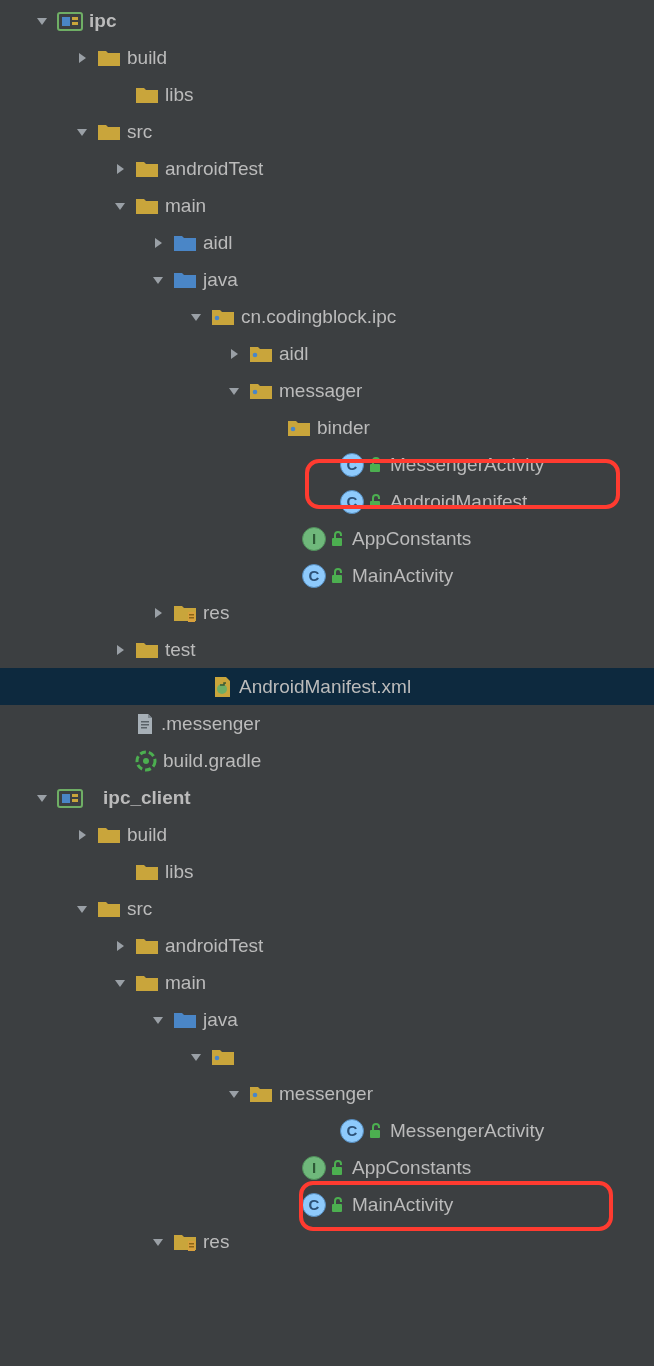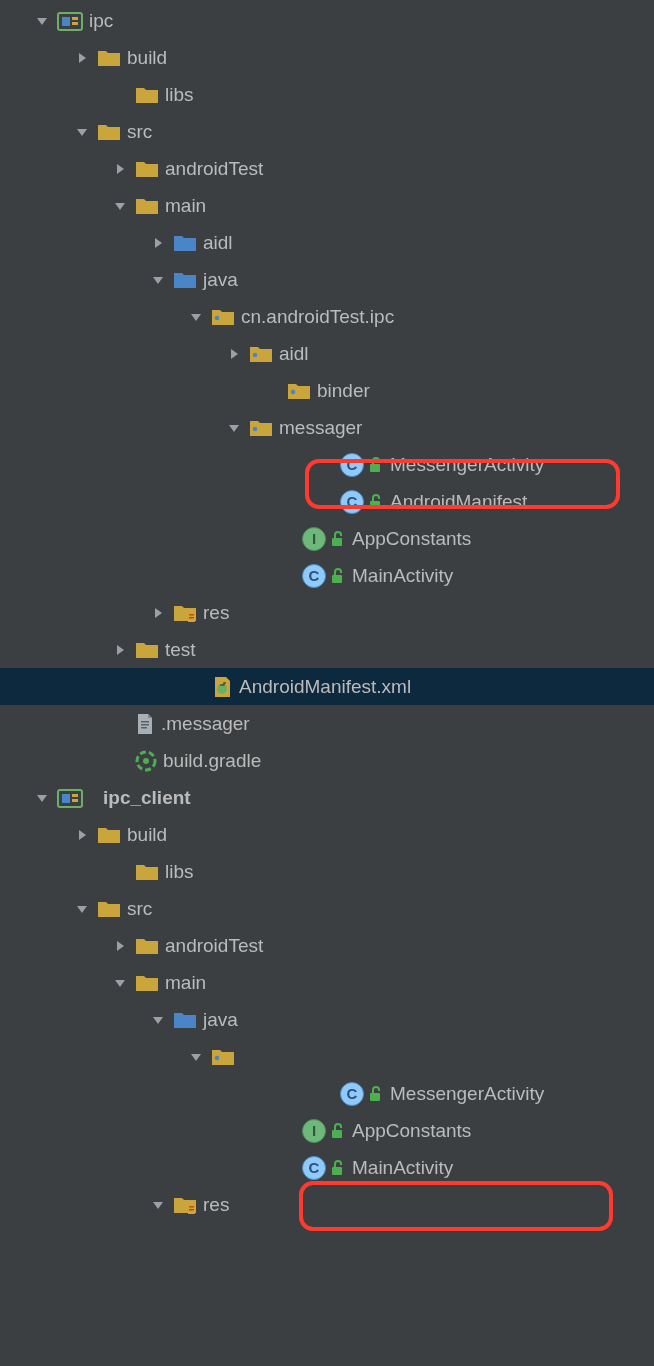--- a/index.html
+++ b/index.html
@@ -31,21 +31,21 @@
       </span>
       <span class="spacer" style="width:8px"></span>
       <span class="icon">
         <svg width="26" height="22" viewBox="0 0 26 22">
           <rect x="1" y="3" width="24" height="17" rx="2" fill="none" stroke="#6fae65" stroke-width="2"></rect>
           <rect x="5" y="7" width="8" height="9" fill="#4a86c7"></rect>
           <rect x="15" y="7" width="6" height="3" fill="#c9a53b"></rect>
           <rect x="15" y="12" width="6" height="3" fill="#c9a53b"></rect>
         </svg>
       </span>
-      <span class="label" style="font-weight:normal;">ipc</span>
+      <span class="label" style="font-weight:bold;">ipc</span>
     </div>
     <div class="row">
       <span class="spacer" style="width:75px"></span>
       <span class="arrow">
         <svg width="14" height="14" viewBox="0 0 14 14">
           <path d="M4 2 L11 7 L4 12 Z" fill="#9aa0a6"></path>
         </svg>
       </span>
       <span class="spacer" style="width:8px"></span>
       <span class="icon">
@@ -148,65 +148,65 @@
           <path d="M2 4 L12 4 L7 11 Z" fill="#9aa0a6"></path>
         </svg>
       </span>
       <span class="spacer" style="width:8px"></span>
       <span class="icon">
         <svg width="24" height="20" viewBox="0 0 24 20">
           <path d="M1 3 L9 3 L11 5 L23 5 L23 18 L1 18 Z" fill="#c9a53b" stroke="#7a6018" stroke-width="0"></path>
           <circle cx="6" cy="11" r="2.3" fill="#4a86c7"></circle>
         </svg>
       </span>
-      <span class="label" style="">cn.androidTest.ipc</span>
+      <span class="label" style="">cn.codingblock.ipc</span>
     </div>
     <div class="row">
       <span class="spacer" style="width:227px"></span>
       <span class="arrow">
         <svg width="14" height="14" viewBox="0 0 14 14">
           <path d="M4 2 L11 7 L4 12 Z" fill="#9aa0a6"></path>
         </svg>
       </span>
       <span class="spacer" style="width:8px"></span>
       <span class="icon">
         <svg width="24" height="20" viewBox="0 0 24 20">
           <path d="M1 3 L9 3 L11 5 L23 5 L23 18 L1 18 Z" fill="#c9a53b" stroke="#7a6018" stroke-width="0"></path>
           <circle cx="6" cy="11" r="2.3" fill="#4a86c7"></circle>
         </svg>
       </span>
       <span class="label" style="">aidl</span>
     </div>
     <div class="row">
+      <span class="spacer" style="width:227px"></span>
+      <span class="arrow">
+        <svg width="14" height="14" viewBox="0 0 14 14">
+          <path d="M2 4 L12 4 L7 11 Z" fill="#9aa0a6"></path>
+        </svg>
+      </span>
+      <span class="spacer" style="width:8px"></span>
+      <span class="icon">
+        <svg width="24" height="20" viewBox="0 0 24 20">
+          <path d="M1 3 L9 3 L11 5 L23 5 L23 18 L1 18 Z" fill="#c9a53b" stroke="#7a6018" stroke-width="0"></path>
+          <circle cx="6" cy="11" r="2.3" fill="#4a86c7"></circle>
+        </svg>
+      </span>
+      <span class="label" style="">messager</span>
+    </div>
+    <div class="row">
       <span class="spacer" style="width:265px"></span>
       <span class="arrow"></span>
       <span class="spacer" style="width:8px"></span>
       <span class="icon">
         <svg width="24" height="20" viewBox="0 0 24 20">
           <path d="M1 3 L9 3 L11 5 L23 5 L23 18 L1 18 Z" fill="#c9a53b" stroke="#7a6018" stroke-width="0"></path>
           <circle cx="6" cy="11" r="2.3" fill="#4a86c7"></circle>
         </svg>
       </span>
       <span class="label" style="">binder</span>
-    </div>
-    <div class="row">
-      <span class="spacer" style="width:227px"></span>
-      <span class="arrow">
-        <svg width="14" height="14" viewBox="0 0 14 14">
-          <path d="M2 4 L12 4 L7 11 Z" fill="#9aa0a6"></path>
-        </svg>
-      </span>
-      <span class="spacer" style="width:8px"></span>
-      <span class="icon">
-        <svg width="24" height="20" viewBox="0 0 24 20">
-          <path d="M1 3 L9 3 L11 5 L23 5 L23 18 L1 18 Z" fill="#c9a53b" stroke="#7a6018" stroke-width="0"></path>
-          <circle cx="6" cy="11" r="2.3" fill="#4a86c7"></circle>
-        </svg>
-      </span>
-      <span class="label" style="">messager</span>
     </div>
     <div class="row">
       <span class="spacer" style="width:318px"></span>
       <span class="arrow"></span>
       <span class="spacer" style="width:8px"></span>
       <span class="badge-circle badge-c">C</span>
       <span class="lock">
         <svg width="16" height="18" viewBox="0 0 16 18">
           <rect x="2" y="8" width="10" height="8" rx="1" fill="#4caf50"></rect>
           <path d="M5 8 L5 5 A3 3 0 0 1 11 5 L11 6" stroke="#4caf50" stroke-width="2" fill="none"></path>
@@ -305,21 +305,21 @@
       <span class="spacer" style="width:8px"></span>
       <span class="icon">
         <svg width="20" height="22" viewBox="0 0 20 22">
           <path d="M3 1 L13 1 L17 5 L17 21 L3 21 Z" fill="#a7b0b7"></path>
           <path d="M13 1 L13 5 L17 5 Z" fill="#7d868d"></path>
           <rect x="6" y="8" width="8" height="1.5" fill="#5a6268"></rect>
           <rect x="6" y="11" width="8" height="1.5" fill="#5a6268"></rect>
           <rect x="6" y="14" width="6" height="1.5" fill="#5a6268"></rect>
         </svg>
       </span>
-      <span class="label" style="">.messager</span>
+      <span class="label" style="">.messenger</span>
     </div>
     <div class="row">
       <span class="spacer" style="width:113px"></span>
       <span class="arrow"></span>
       <span class="spacer" style="width:8px"></span>
       <span class="icon">
         <svg width="22" height="22" viewBox="0 0 22 22">
           <circle cx="11" cy="11" r="9" fill="none" stroke="#4caf50" stroke-width="3" stroke-dasharray="6 3"></circle>
           <circle cx="11" cy="11" r="3" fill="#4caf50"></circle>
         </svg>
@@ -437,20 +437,36 @@
           <path d="M2 4 L12 4 L7 11 Z" fill="#9aa0a6"></path>
         </svg>
       </span>
       <span class="spacer" style="width:8px"></span>
       <span class="icon">
         <svg width="24" height="20" viewBox="0 0 24 20">
           <path d="M1 3 L9 3 L11 5 L23 5 L23 18 L1 18 Z" fill="#c9a53b" stroke="#7a6018" stroke-width="0"></path>
           <circle cx="6" cy="11" r="2.3" fill="#4a86c7"></circle>
         </svg>
       </span>
+    </div>
+    <div class="row">
+      <span class="spacer" style="width:227px"></span>
+      <span class="arrow">
+        <svg width="14" height="14" viewBox="0 0 14 14">
+          <path d="M2 4 L12 4 L7 11 Z" fill="#9aa0a6"></path>
+        </svg>
+      </span>
+      <span class="spacer" style="width:8px"></span>
+      <span class="icon">
+        <svg width="24" height="20" viewBox="0 0 24 20">
+          <path d="M1 3 L9 3 L11 5 L23 5 L23 18 L1 18 Z" fill="#c9a53b" stroke="#7a6018" stroke-width="0"></path>
+          <circle cx="6" cy="11" r="2.3" fill="#4a86c7"></circle>
+        </svg>
+      </span>
+      <span class="label" style="">messenger</span>
     </div>
     <div class="row">
       <span class="spacer" style="width:318px"></span>
       <span class="arrow"></span>
       <span class="spacer" style="width:8px"></span>
       <span class="badge-circle badge-c">C</span>
       <span class="lock">
         <svg width="16" height="18" viewBox="0 0 16 18">
           <rect x="2" y="8" width="10" height="8" rx="1" fill="#4caf50"></rect>
           <path d="M5 8 L5 5 A3 3 0 0 1 11 5 L11 6" stroke="#4caf50" stroke-width="2" fill="none"></path>

